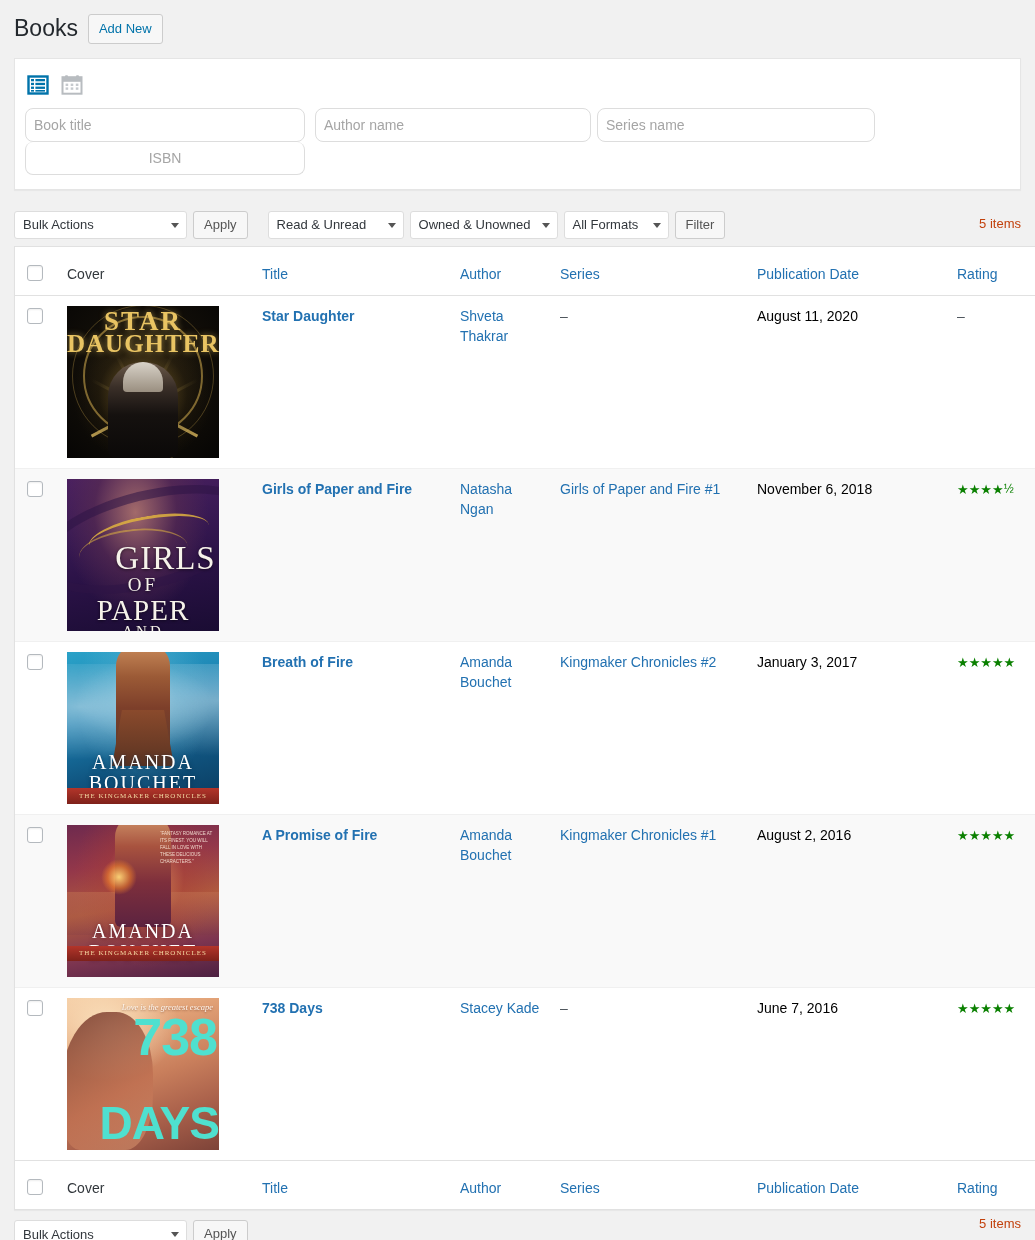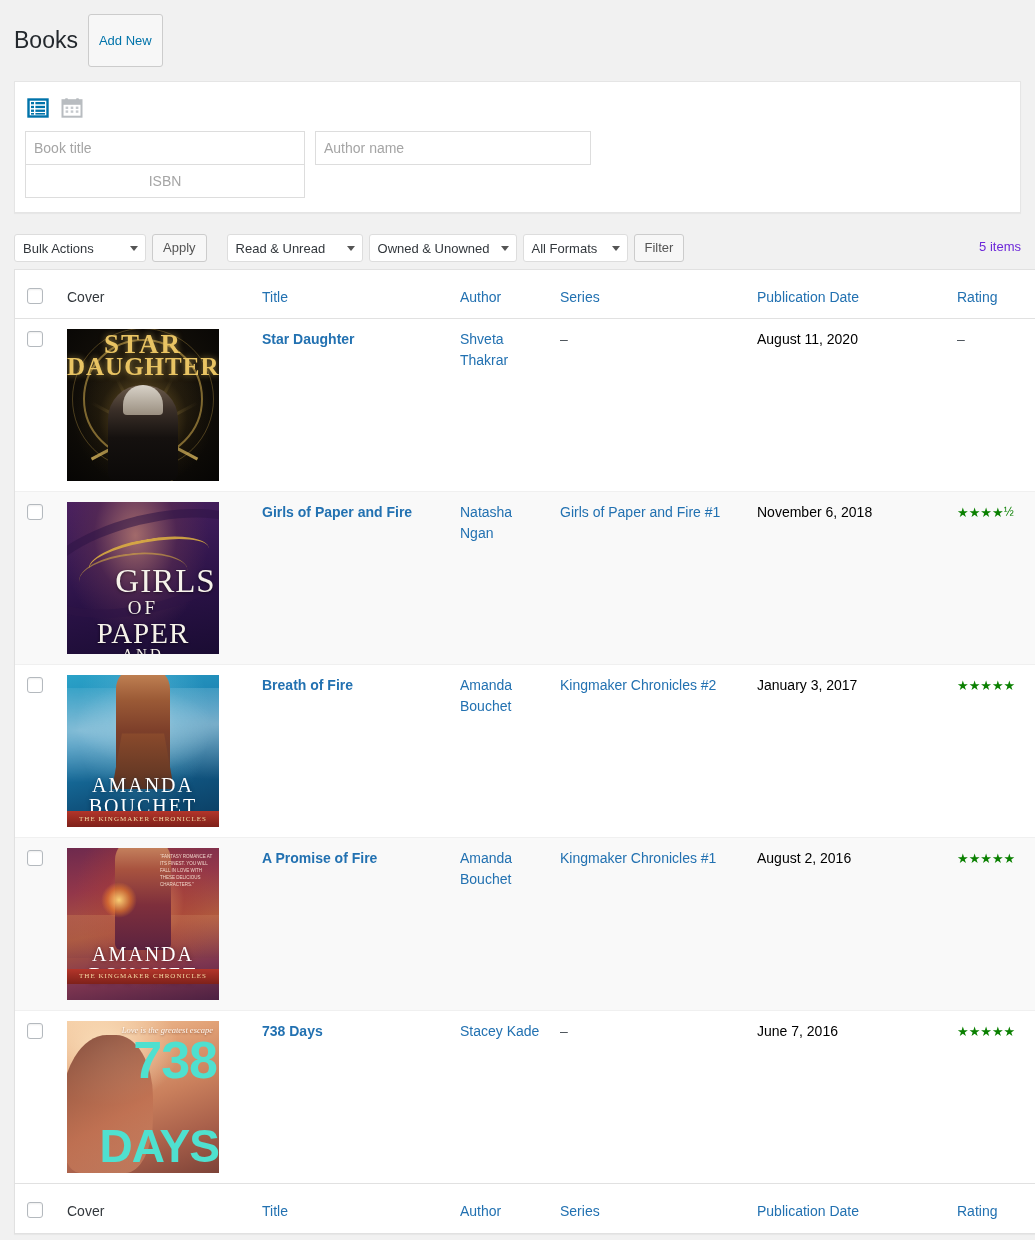--- a/index.html
+++ b/index.html
@@ -16,21 +16,21 @@
 
   
   .page-head { display: flex; align-items: center; gap: 10px; padding: 4px 0 14px 0; }
   .page-title {
     font-size: 23px; font-weight: 400; color: #23282d;
     line-height: 1.3; margin: 0; padding: 0;
   }
   .add-new {
     display: inline-block;
     font-size: 13px; line-height: 2.1;
-    padding: 12px 10px;
+    padding: 0 10px;
     background: #f7f7f7;
     border: 1px solid #ccc;
     border-radius: 3px;
     color: #0073aa;
     cursor: pointer;
     white-space: nowrap;
   }
 
   
   .search-panel {
@@ -50,21 +50,21 @@
   .txt {
     display: block; width: 100%;
     height: 30px; line-height: 28px;
     padding: 16px 8px;
     border: 1px solid #ddd;
     background: #fff;
     font-family: "Liberation Sans", sans-serif;
     font-size: 14px;
     color: #32373c;
     outline: none;
-    border-radius: 0;
+    border-radius: 8px;
   }
   .txt::placeholder { color: #a5a5a5; opacity: 1; }
   .txt + .txt { border-top: none; text-align: center; }
 
   
   .tablenav {
     display: flex; align-items: center;
     padding: 0 0 6px 0;
     height: 36px;
     position: relative;
@@ -84,38 +84,38 @@
     white-space: nowrap;
   }
   .sel .arrow {
     position: absolute; right: 7px; top: 50%;
     margin-top: -2px;
     width: 0; height: 0;
     border-left: 4px solid transparent;
     border-right: 4px solid transparent;
     border-top: 5px solid #555;
   }
-  .sel-bulk { width: 132px; }
+  .sel-bulk { width: 173px; }
   .sel-read { width: 136px; margin-left: 14px; }
   .sel-owned { width: 148px; }
   .sel-format { width: 105px; }
   .btn {
     height: 28px; line-height: 26px;
     padding: 0 10px;
     border: 1px solid #ccc;
     background: #f7f7f7;
     color: #555;
     border-radius: 3px;
     font-size: 13px;
     cursor: pointer;
     white-space: nowrap;
   }
   .items-count {
     position: absolute; right: 0; top: 6px;
-    font-size: 13px; color: #6d28d9;
+    font-size: 13px; color: #c2410c;
   }
 
   
   table.wp-list {
     width: 100%;
     border-collapse: separate;
     border-spacing: 0;
     background: #fff;
     border: 1px solid #e1e1e1;
     box-shadow: 0 1px 1px rgba(0,0,0,.04);
@@ -402,20 +402,23 @@
     </div>
 
     <div class="filter-fields">
       <div class="field-col-1">
         <input class="txt" type="text" placeholder="Book title" style="">
         <input class="txt" type="text" placeholder="ISBN" style="">
       </div>
       <div class="field-col-2">
         <input class="txt" type="text" placeholder="Author name" style="">
       </div>
+      <div class="field-col-3">
+        <input class="txt" type="text" placeholder="Series name" style="">
+      </div>
     </div>
   </div>
 
   <div class="tablenav top">
     <div class="left">
       <span class="sel sel-bulk">
         <span>Bulk Actions</span>
         <span class="arrow"></span>
       </span>
       <button class="btn">Apply</button>

